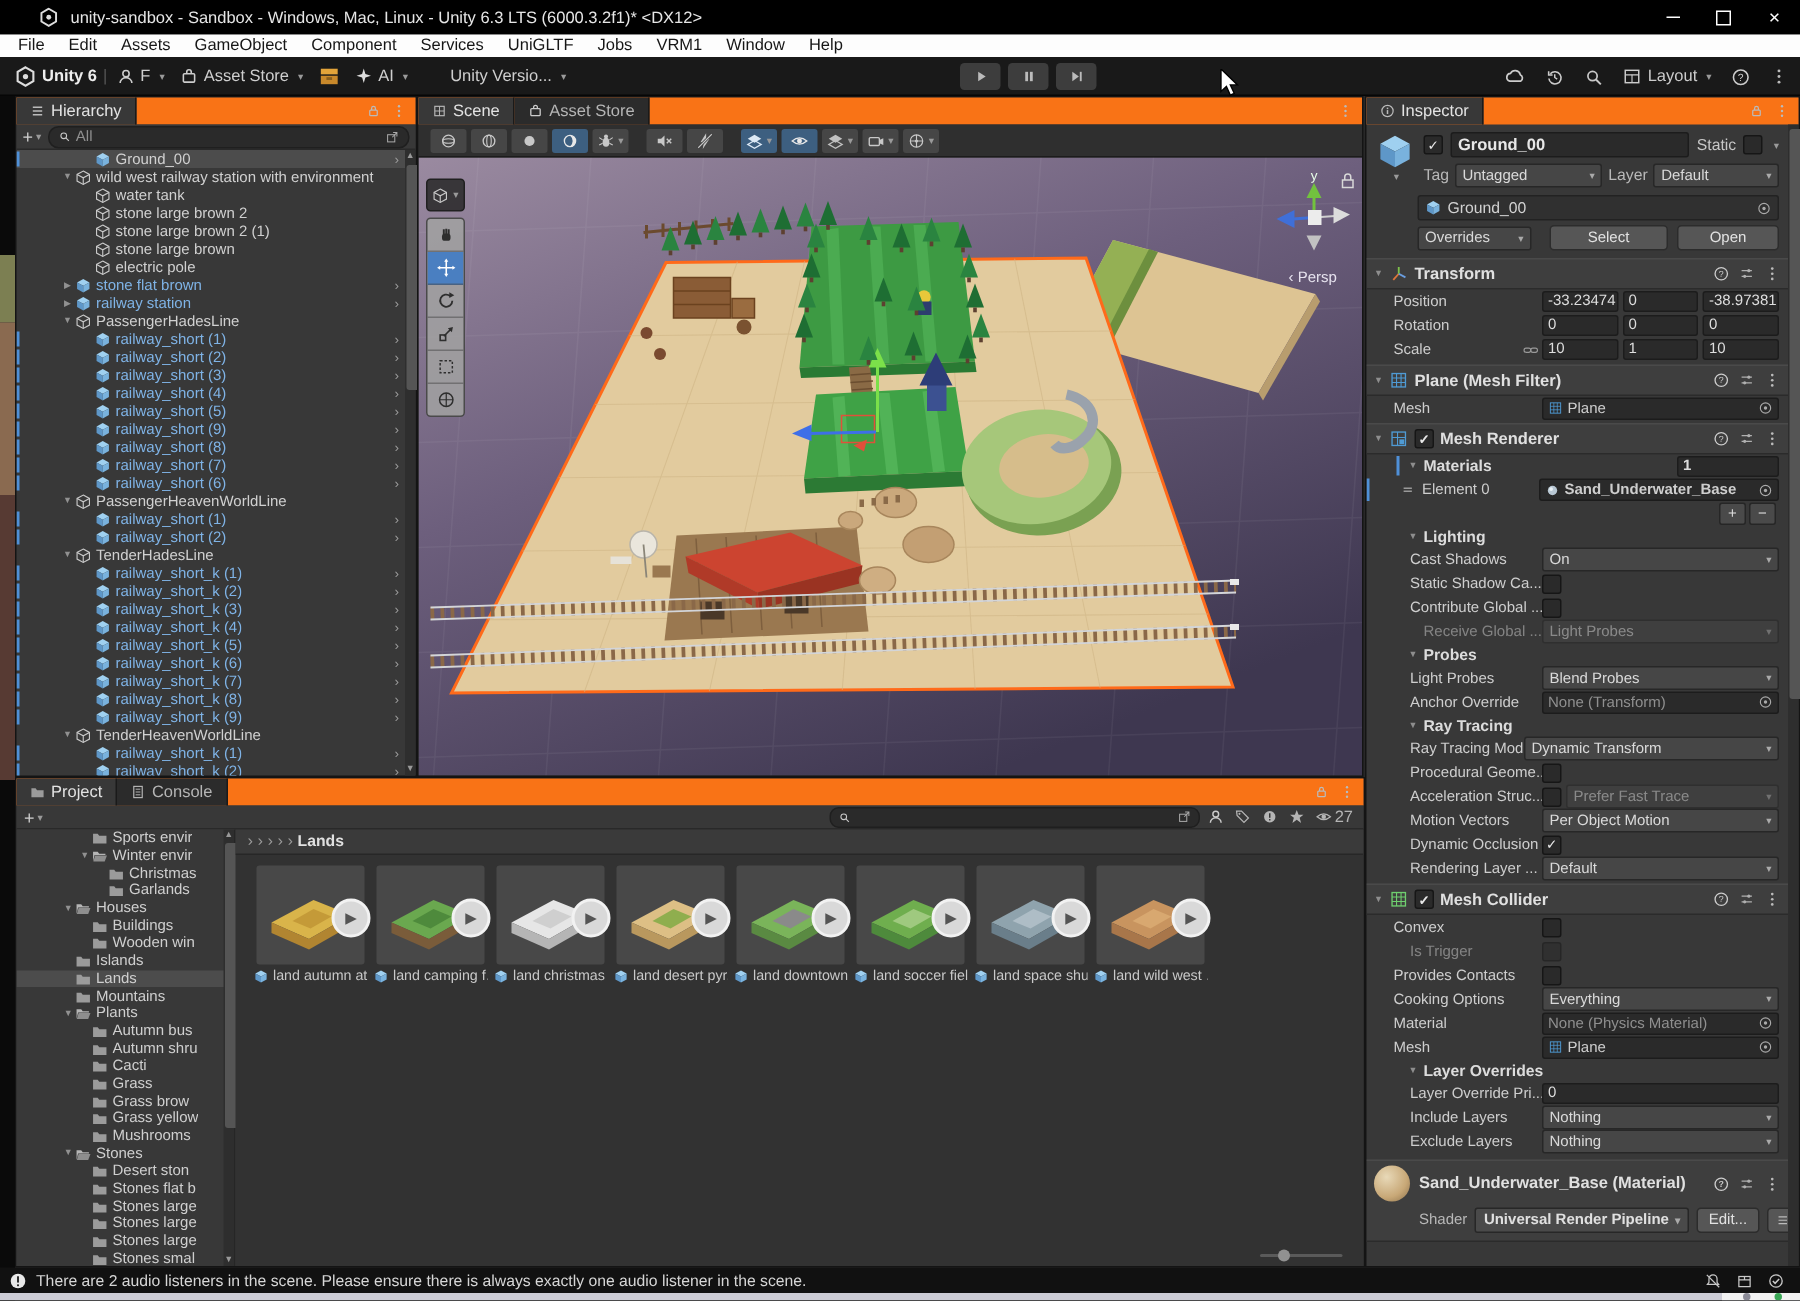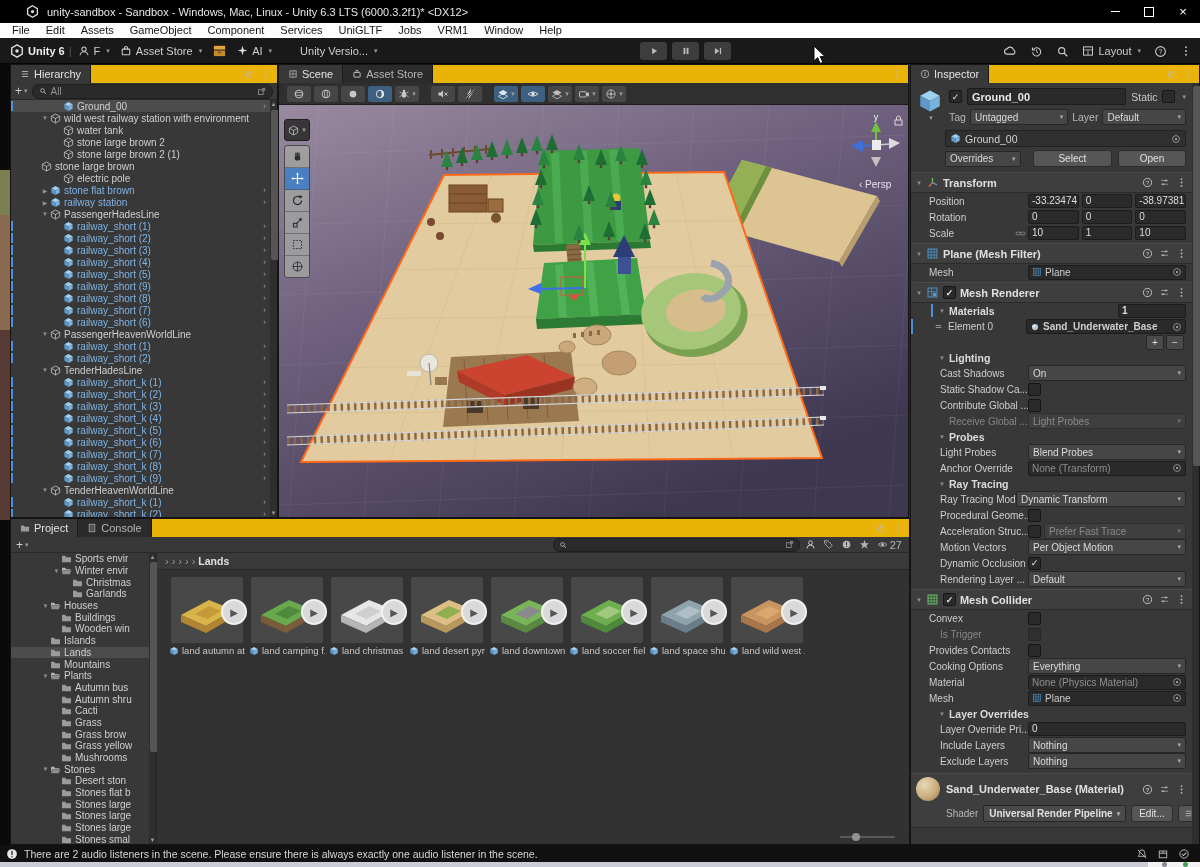--- a/index.html
+++ b/index.html
@@ -25,21 +25,21 @@
   .topbar{left:0;top:38px;width:1200px;height:26px;background:#191919;border-bottom:1px solid #060606;display:flex;align-items:center;box-sizing:border-box;}
   .topbar .grp{display:flex;align-items:center;gap:4px;margin-left:10px;color:#cfcfcf;}
   .caret{font-size:7px;color:#9a9a9a;margin-left:2px;}
   .tsep{color:#555;margin:0 4px;}
   .playgrp{position:absolute;left:640px;top:4px;display:flex;gap:5px;}
   .pbtn{width:27px;height:18px;background:#3d3d3d;border-radius:3px;display:flex;align-items:center;justify-content:center;}
   .rightgrp{position:absolute;right:8px;top:0;height:26px;display:flex;align-items:center;gap:13px;color:#ccc;}
 
   
   .panel{position:absolute;background:#383838;border:1px solid #141414;box-sizing:border-box;}
-  .tabbar{height:18px;background:#eab308;display:flex;align-items:stretch;}
+  .tabbar{height:18px;background:#f97316;display:flex;align-items:stretch;}
   .tab{display:flex;align-items:center;gap:4px;padding:0 9px;background:#2b2b2b;color:#b5b5b5;font-size:11px;border-right:1px solid #1a1a1a;}
   .tab.active{background:#383838;color:#e2e2e2;}
   .tabbar-right{margin-left:auto;display:flex;align-items:center;gap:7px;padding-right:6px;}
 
   
   #hierarchy{left:10px;top:64px;width:268px;height:454px;}
   .htoolbar{height:17px;background:#383838;border-bottom:1px solid #292929;display:flex;align-items:center;padding:0 4px;gap:4px;box-sizing:border-box;}
   .plusbtn{color:#cfcfcf;font-size:12px;display:flex;align-items:center;}
   .searchbox{flex:1;height:13px;background:#2a2a2a;border:1px solid #1f1f1f;border-radius:7px;display:flex;align-items:center;gap:4px;padding:0 6px;color:#8f8f8f;font-size:10px;}
   .searchbox .sx{margin-left:auto;}
@@ -395,21 +395,21 @@
         <div class="hrow" style="padding-left: 42px;">
           <span class="arr"></span>
           <span class="ic">
             <svg viewBox="0 0 16 16" width="11" height="11" xmlns="http://www.w3.org/2000/svg">
               <polygon points="8,1.5 14,4.8 14,11.2 8,14.5 2,11.2 2,4.8" fill="none" stroke="#c9c9c9" stroke-width="1.1"></polygon>
               <path d="M2,4.8 L8,8 L14,4.8 M8,8 V14.5" stroke="#c9c9c9" fill="none" stroke-width="1.1"></path>
             </svg>
           </span>
           <span class="lbl">stone large brown 2 (1)</span>
         </div>
-        <div class="hrow" style="padding-left: 20px;">
+        <div class="hrow" style="padding-left: 42px;">
           <span class="arr"></span>
           <span class="ic">
             <svg viewBox="0 0 16 16" width="11" height="11" xmlns="http://www.w3.org/2000/svg">
               <polygon points="8,1.5 14,4.8 14,11.2 8,14.5 2,11.2 2,4.8" fill="none" stroke="#c9c9c9" stroke-width="1.1"></polygon>
               <path d="M2,4.8 L8,8 L14,4.8 M8,8 V14.5" stroke="#c9c9c9" fill="none" stroke-width="1.1"></path>
             </svg>
           </span>
           <span class="lbl">stone large brown</span>
         </div>
         <div class="hrow" style="padding-left: 42px;">

